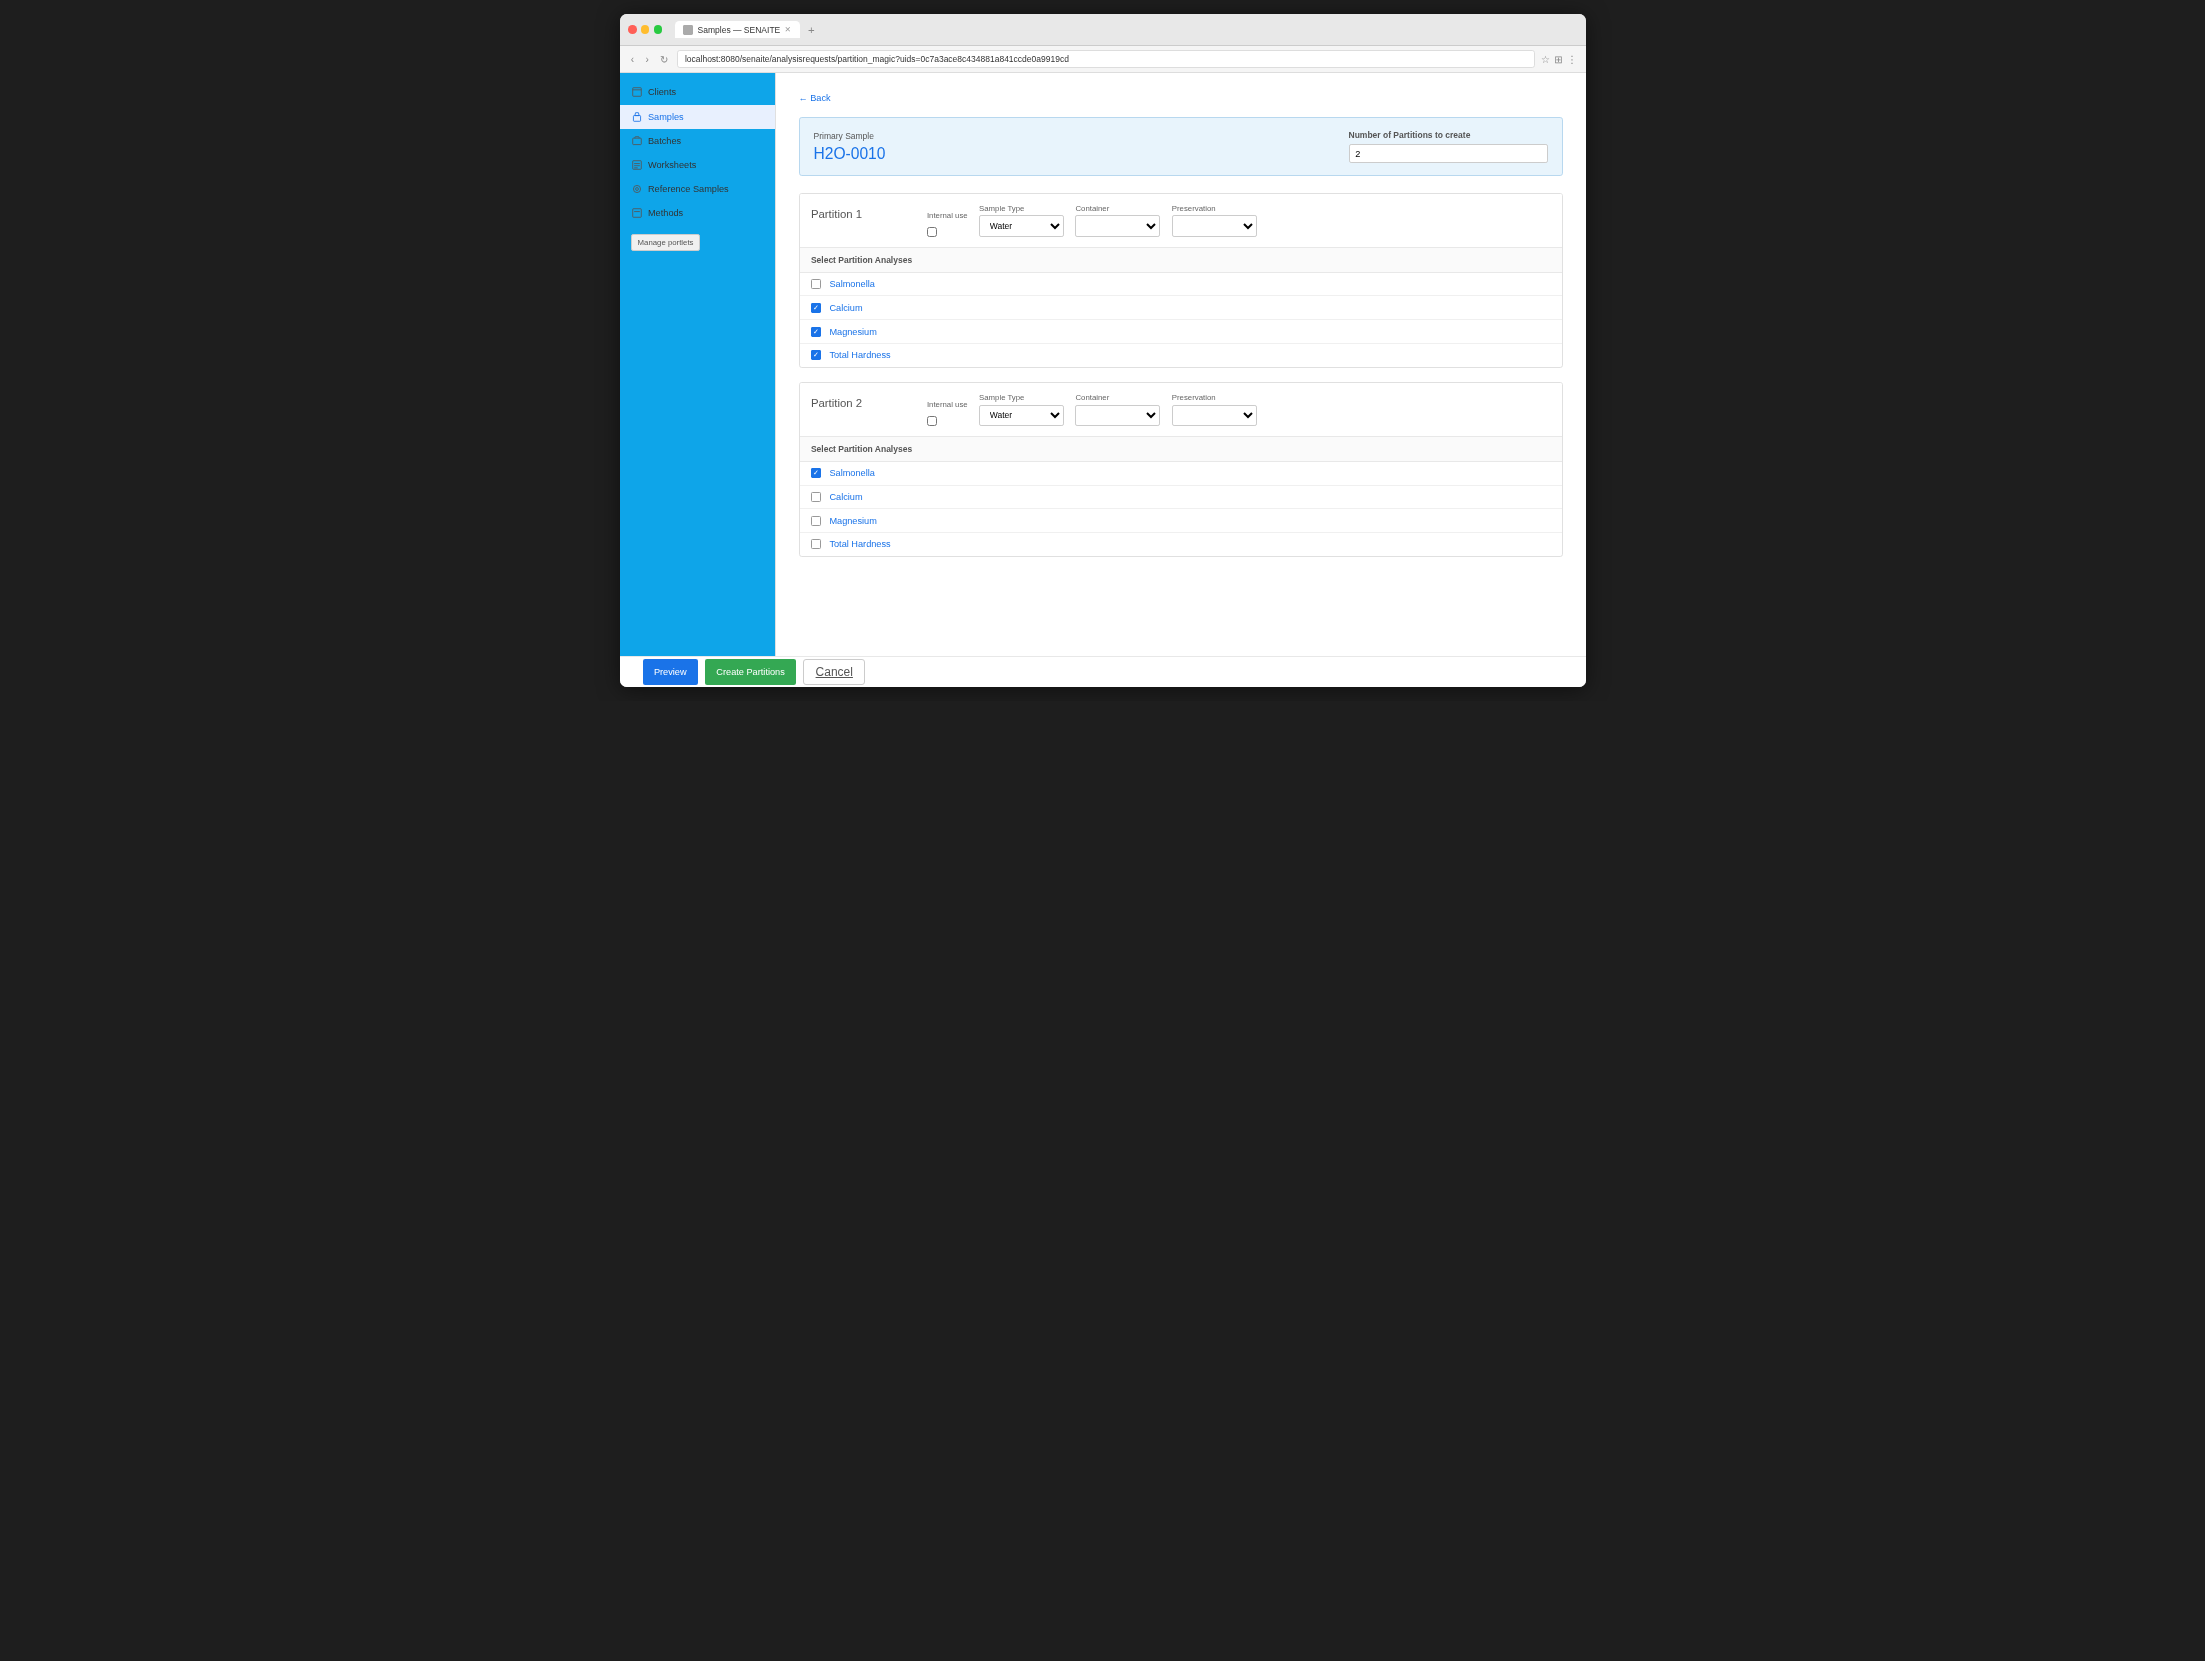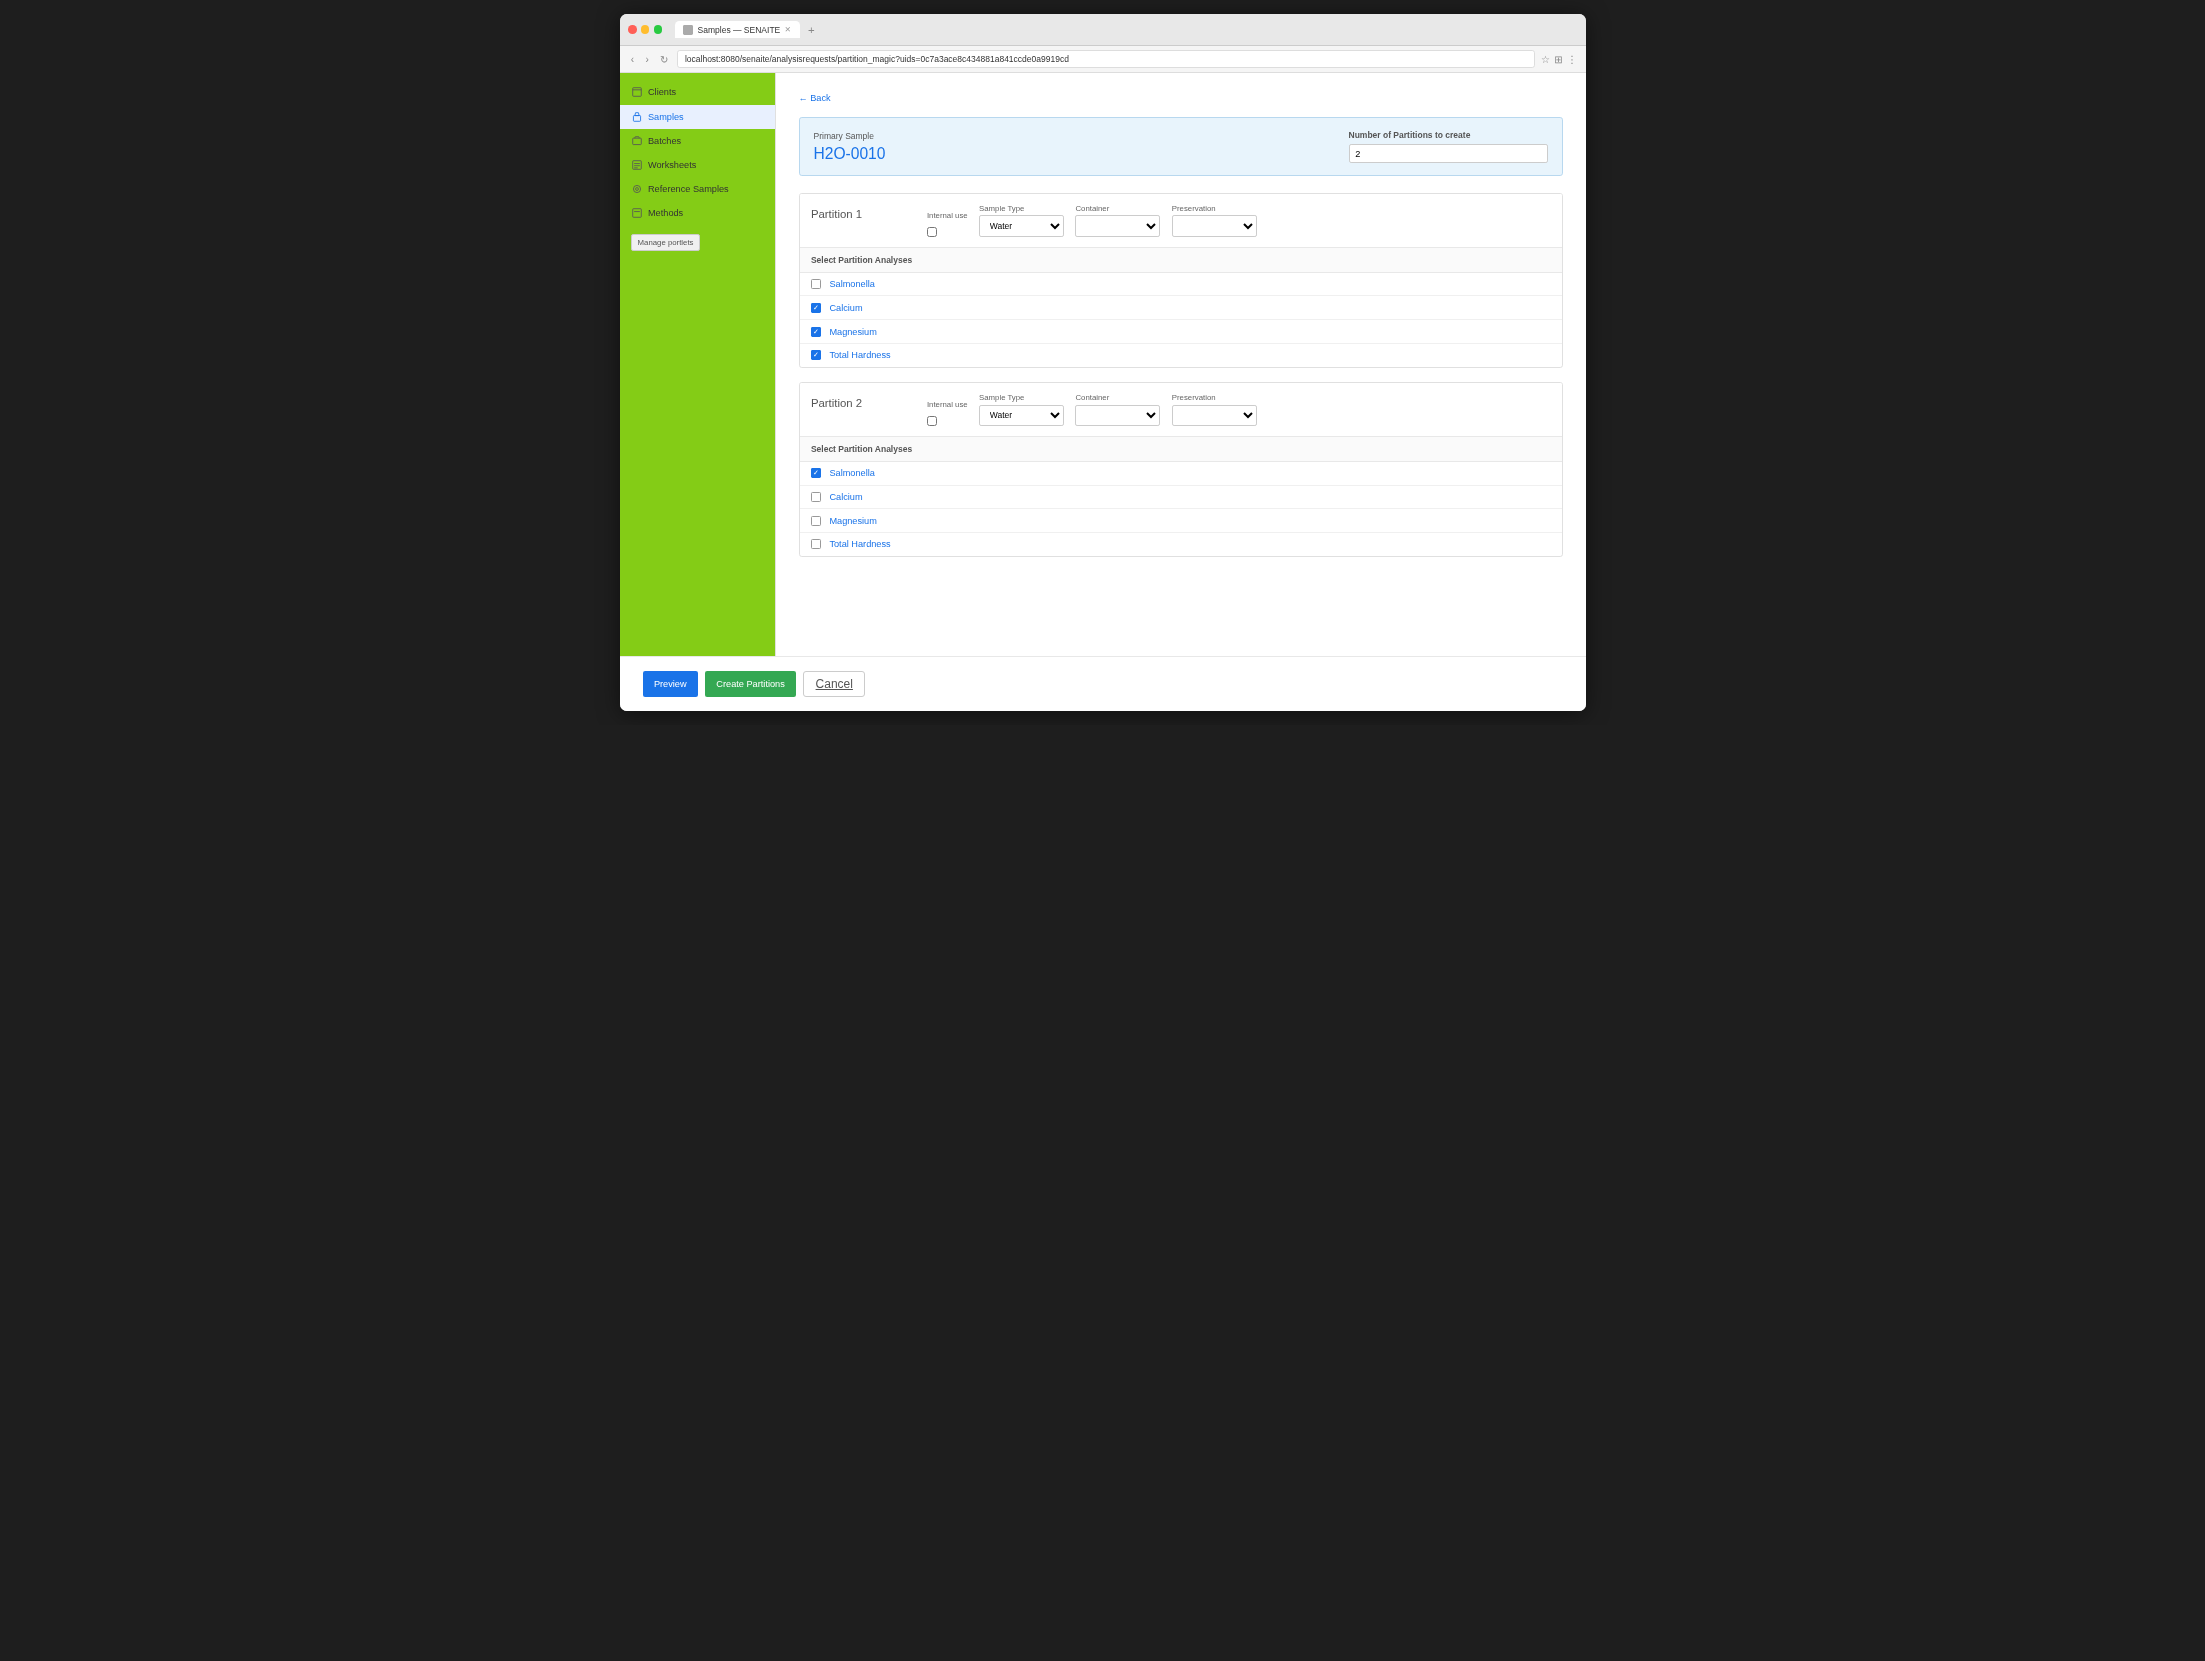--- a/index.html
+++ b/index.html
@@ -46,21 +46,21 @@
       padding: 2.8px 7px; font-size: 8.5px; color: #333;
     }
     .browser-actions { display: flex; gap: 4.3px; }
     .browser-action-btn { background: none; border: none; color: #888; font-size: 10px; cursor: pointer; }
 
     
     .app-layout { display: flex; background: white; min-height: 583px; }
 
     
     .sidebar {
-      width: 156px; background: #84cc16; border-right: 0.7px solid #e0e0e0;
+      width: 156px; background: #0ea5e9; border-right: 0.7px solid #e0e0e0;
       padding: 7px 0; flex-shrink: 0;
     }
     .sidebar-item {
       display: flex; align-items: center; gap: 5.7px;
       padding: 6.4px 11.4px; color: #333; cursor: pointer; font-size: 9.2px;
     }
     .sidebar-item.active { background: #e8f0fe; color: #1a73e8; }
     .sidebar-icon { width: 11.4px; height: 11.4px; display: inline-flex; align-items: center; justify-content: center; flex-shrink: 0; }
     .manage-portlets-btn {
       margin: 8.5px 11.4px; font-size: 7.8px; padding: 2.8px 5.7px;
@@ -127,21 +127,21 @@
       flex-shrink: 0;
     }
     .checkbox-checked::after { content: '✓'; color: white; font-size: 7px; }
     .checkbox-unchecked {
       width: 10px; height: 10px; border: 0.7px solid #999; border-radius: 1.4px;
       background: white; flex-shrink: 0;
     }
 
     
     .action-bar {
-      display: flex; gap: 7px; padding: 14px 23px; background: white;
+      display: flex; gap: 7px; padding: 2px 23px; background: white;
       border-top: 0.7px solid #e8e8e8; position: sticky; bottom: 0;
     }
     .btn-preview {
       padding: 5px 11.4px; background: #1a73e8; color: white;
       border: none; border-radius: 2.1px; font-size: 9.2px; cursor: pointer;
     }
     .btn-create {
       padding: 5px 11.4px; background: #34a853; color: white;
       border: none; border-radius: 2.1px; font-size: 9.2px; cursor: pointer;
     }

